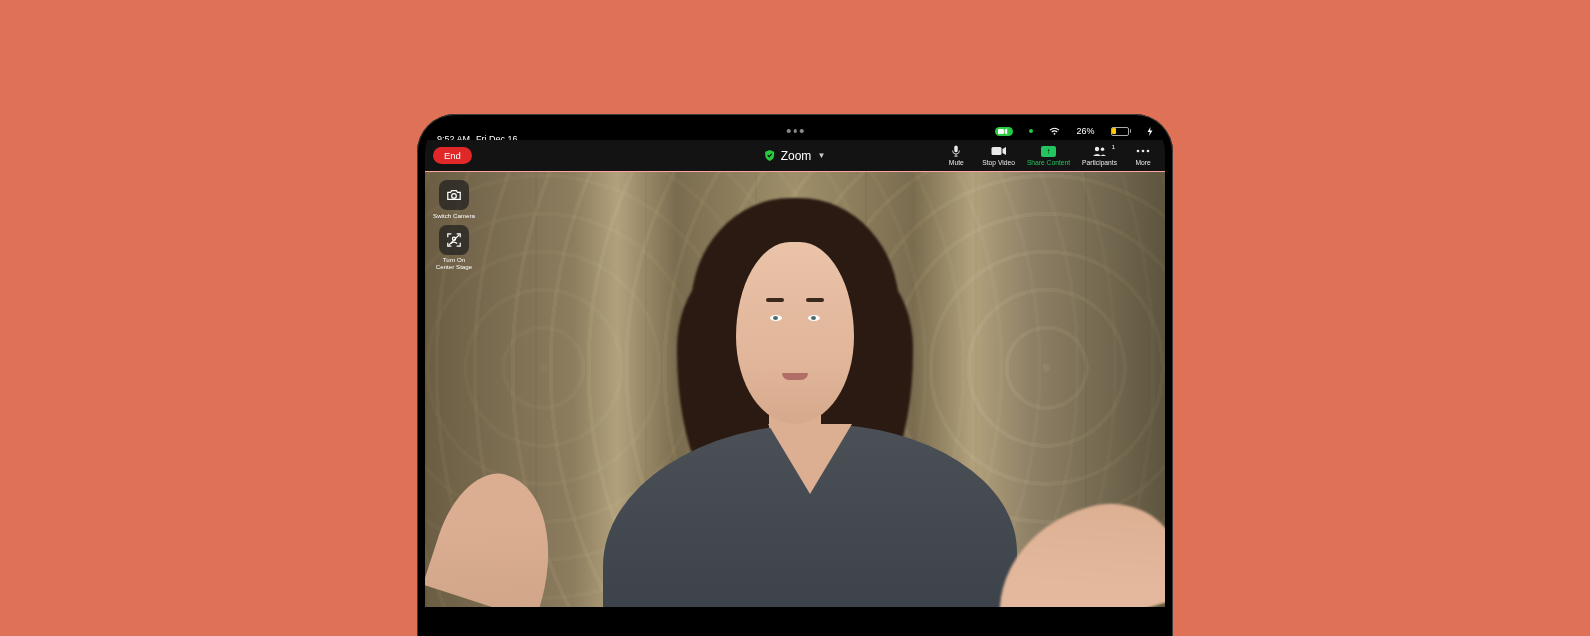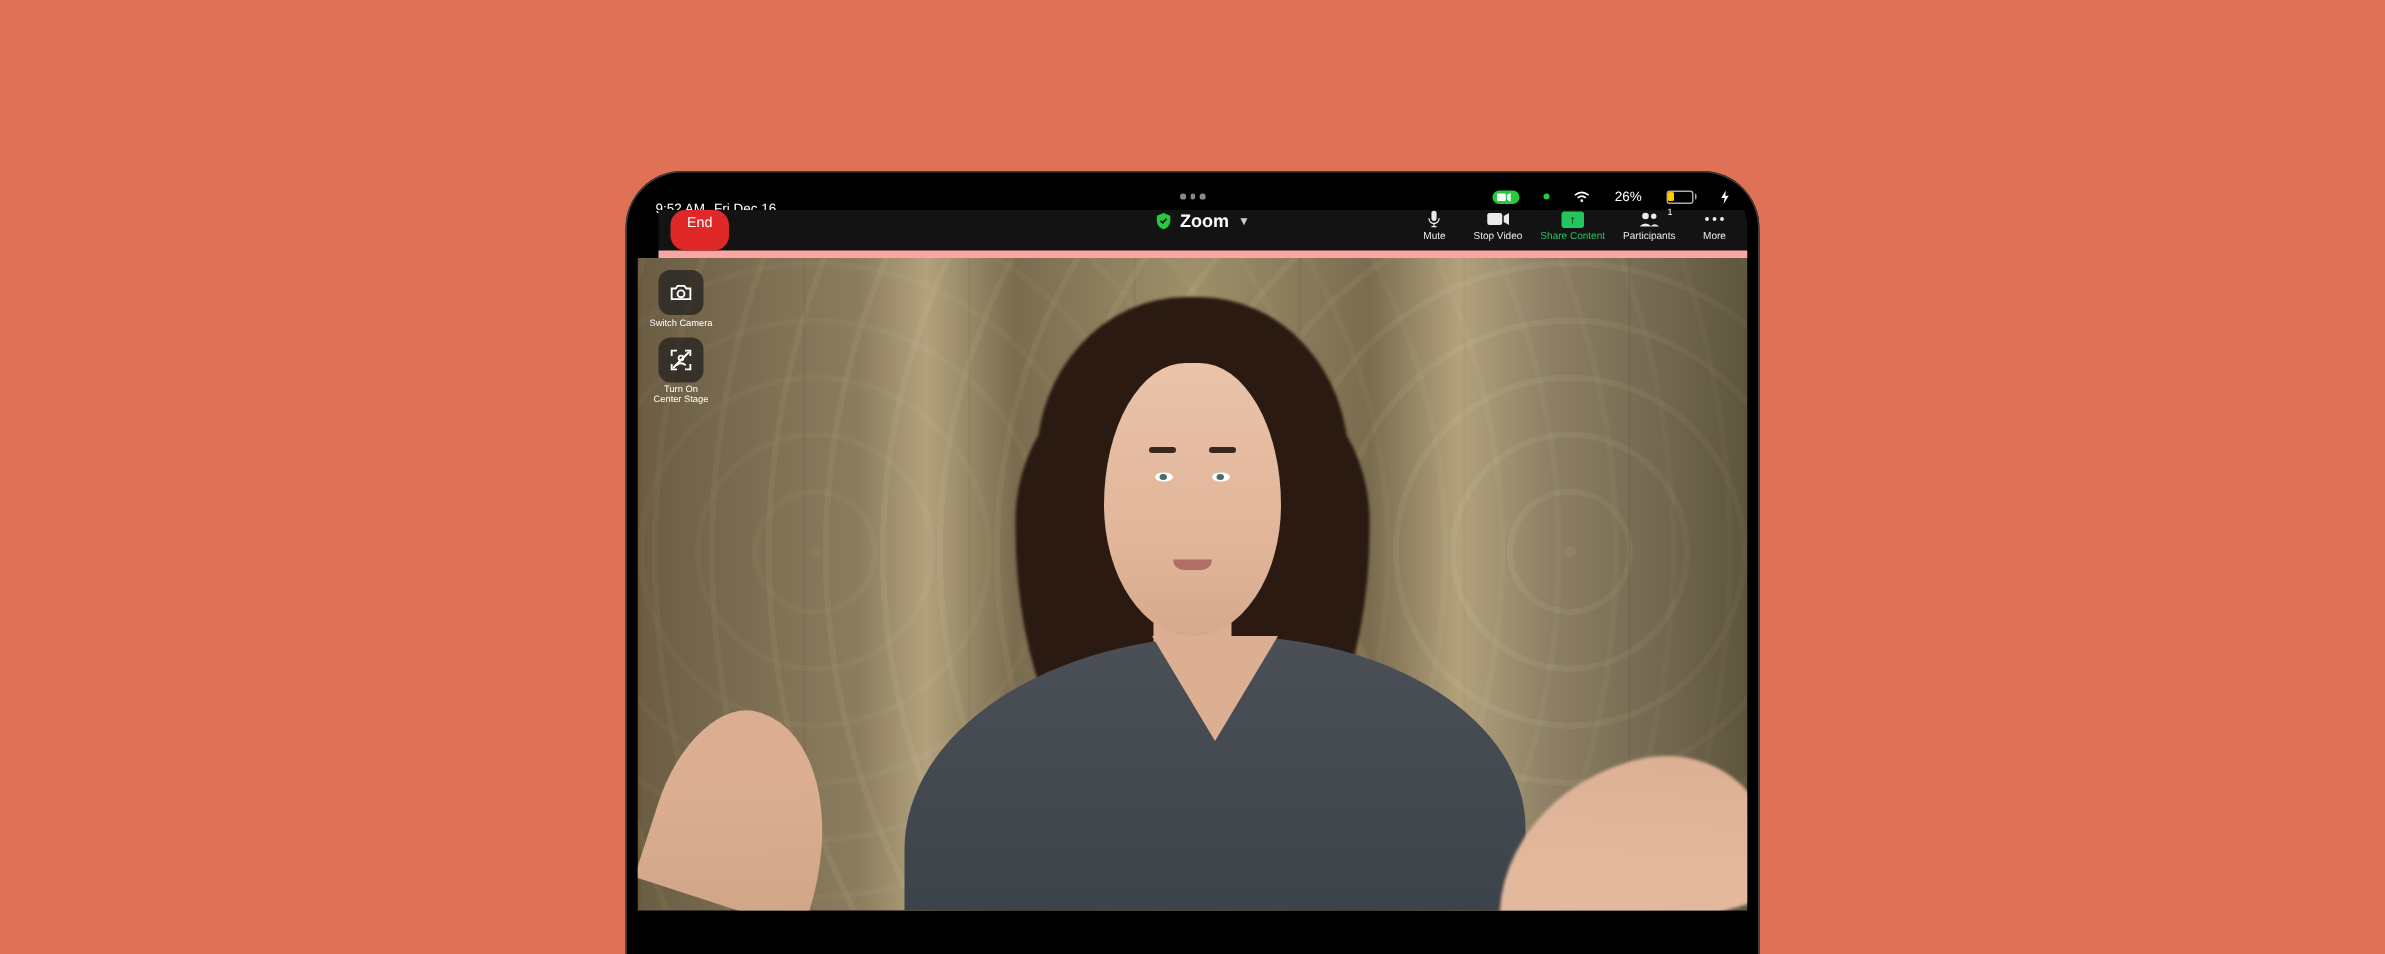--- a/index.html
+++ b/index.html
@@ -72,44 +72,44 @@
     width: 26%; background: #ffcc00; border-radius: 1px;
   }
   .battery-tip { width: 1.5px; height: 4px; background: #aaa; border-radius: 0 1px 1px 0; }
   .dot5 { width: 4px; height: 4px; border-radius: 50%; background: #27c93f; }
 
   
   .toolbar {
     height: 32px;
     background: #131313;
     display: flex;
+    align-items: center;
     padding: 0 8px;
     position: relative;
-    border-bottom: 5px solid #fca5a5;
-    margin-left: 14px;
+    border-bottom: 1px solid #fca5a5;
   }
   .end-btn {
     background: #e02828;
     color: #fff;
     font-size: 9.5px;
     font-weight: 500;
     border-radius: 10px;
     padding: 3px 11px;
     cursor: pointer;
   }
   .title-block {
     position: absolute;
     left: 50%;
     transform: translateX(-50%);
     display: flex;
     align-items: center;
     gap: 6px;
     color: #fff;
     font-size: 12px;
-    font-weight: 700;
+    font-weight: 400;
   }
   .shield {
     width: 10px; height: 11px;
     color: #27c93f;
   }
   .chev { font-size: 8px; color: #ccc; }
   .right-controls {
     margin-left: auto;
     display: flex;
     gap: 12px;

